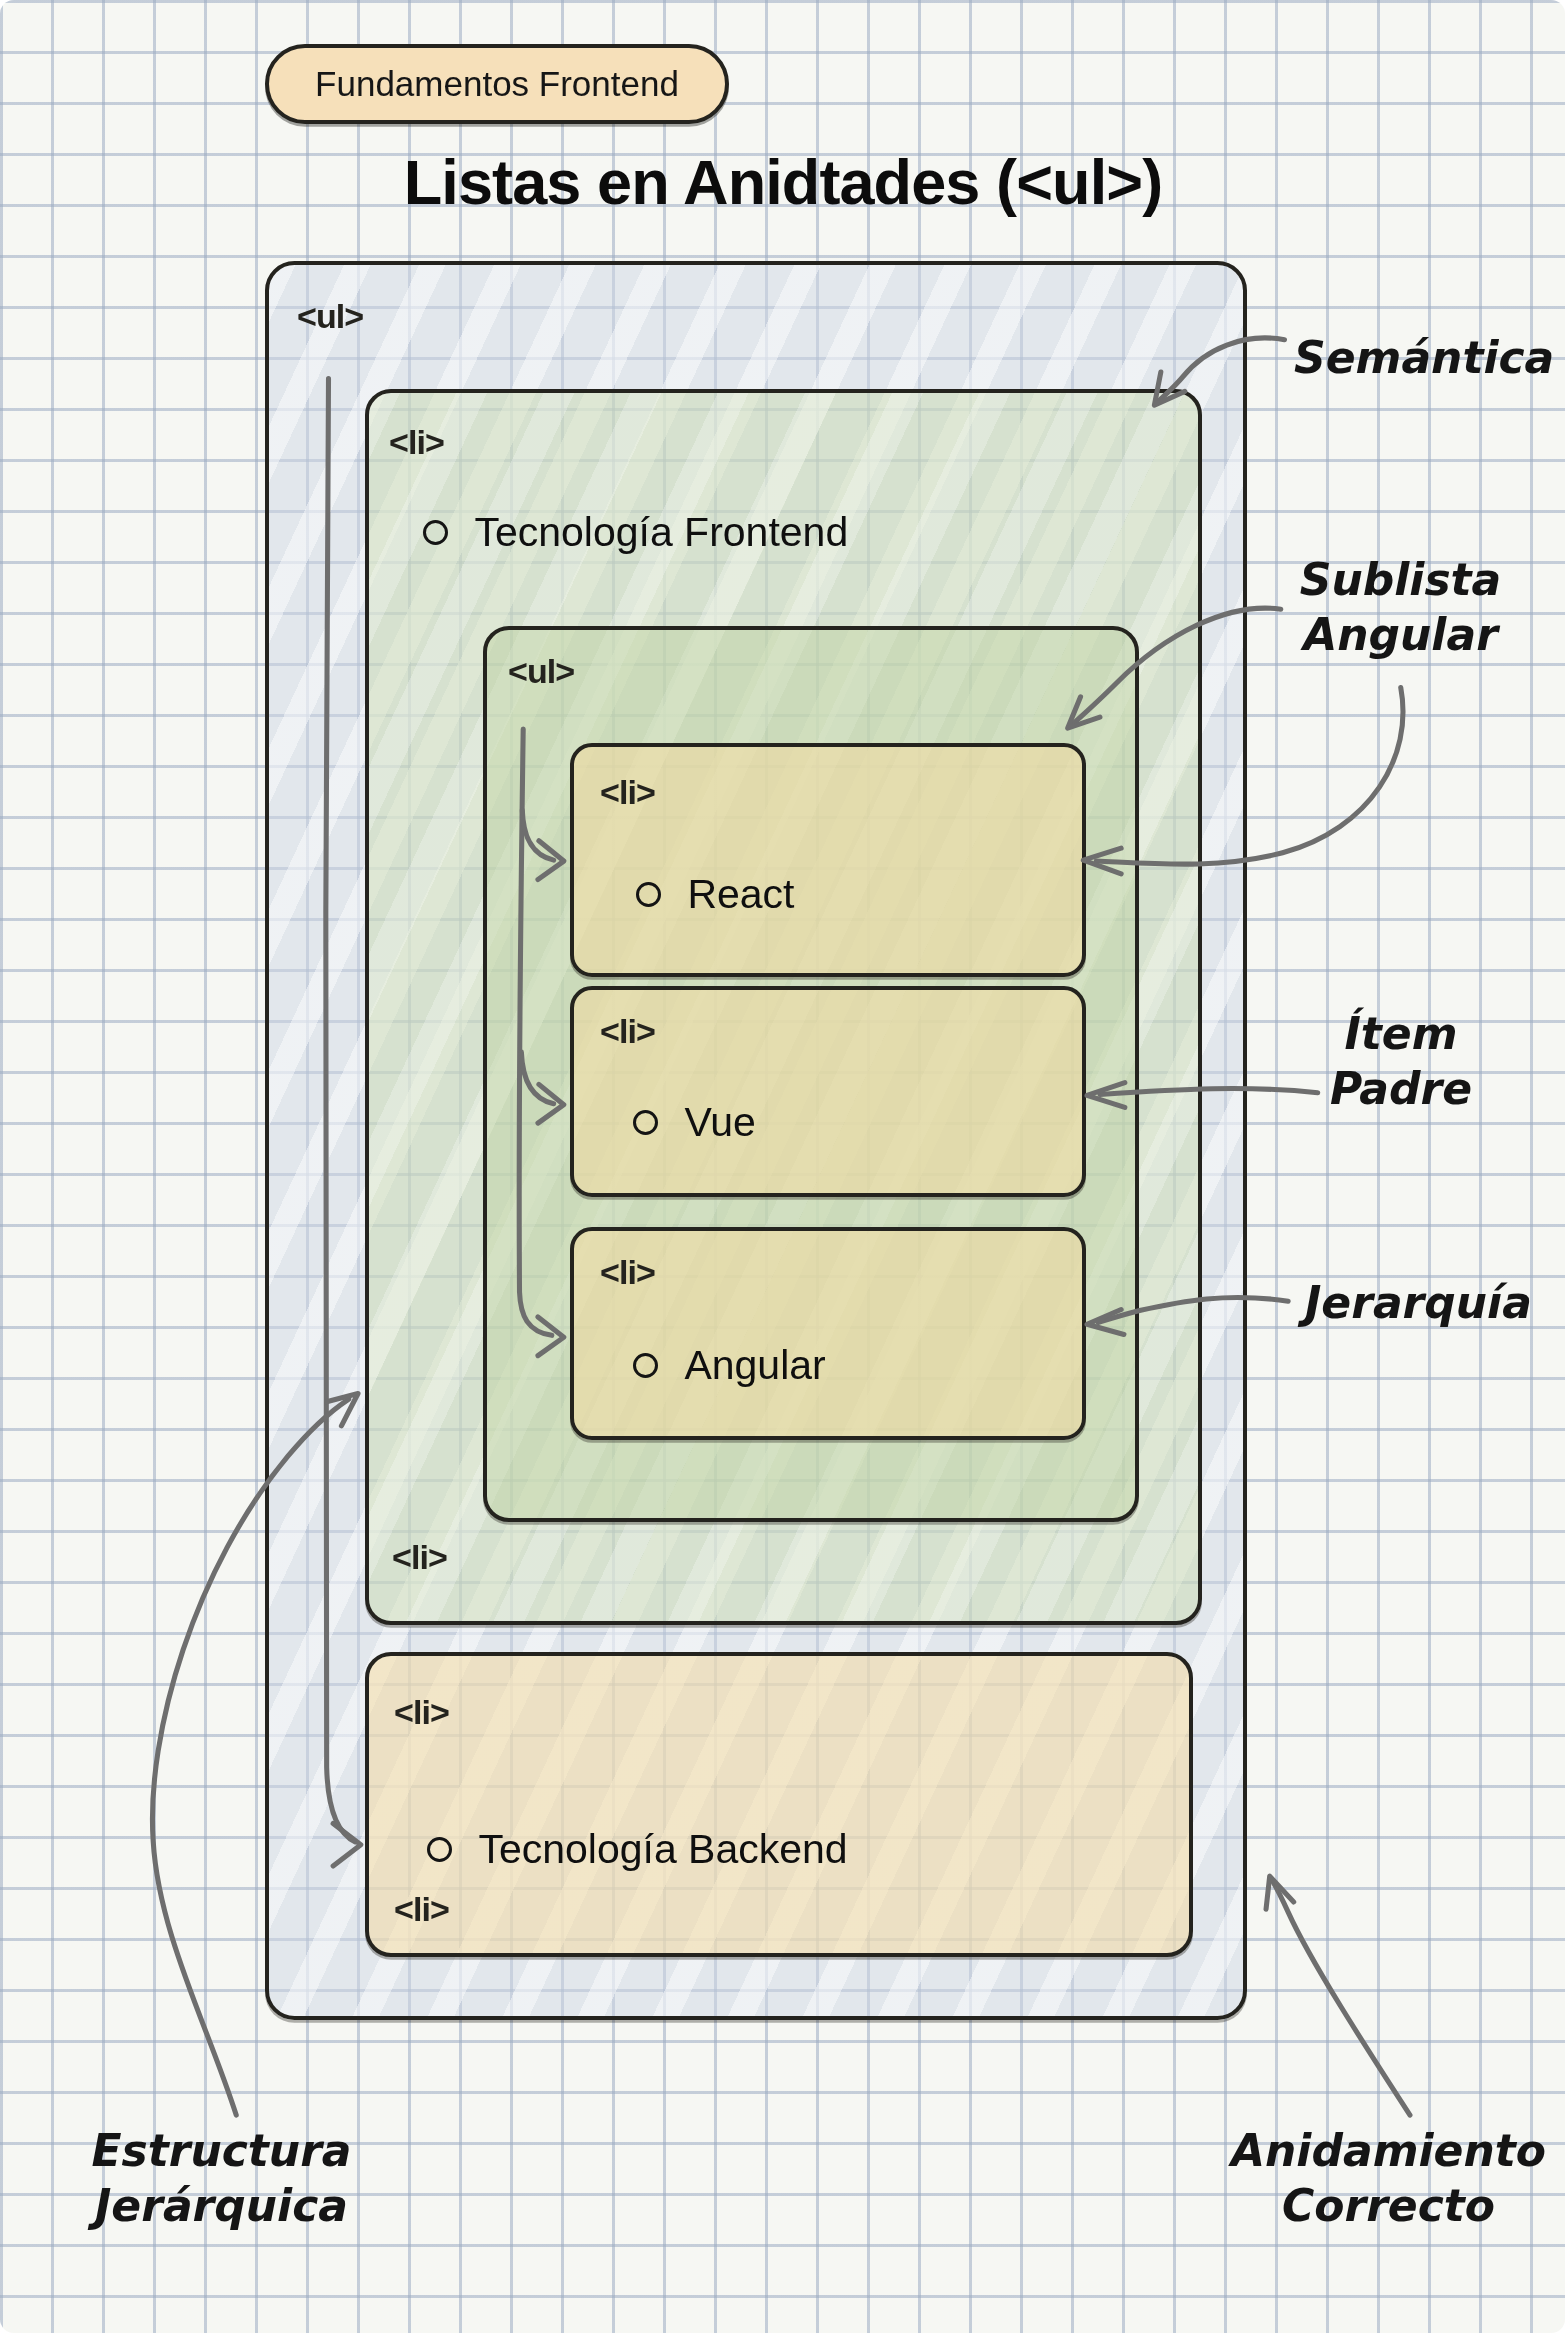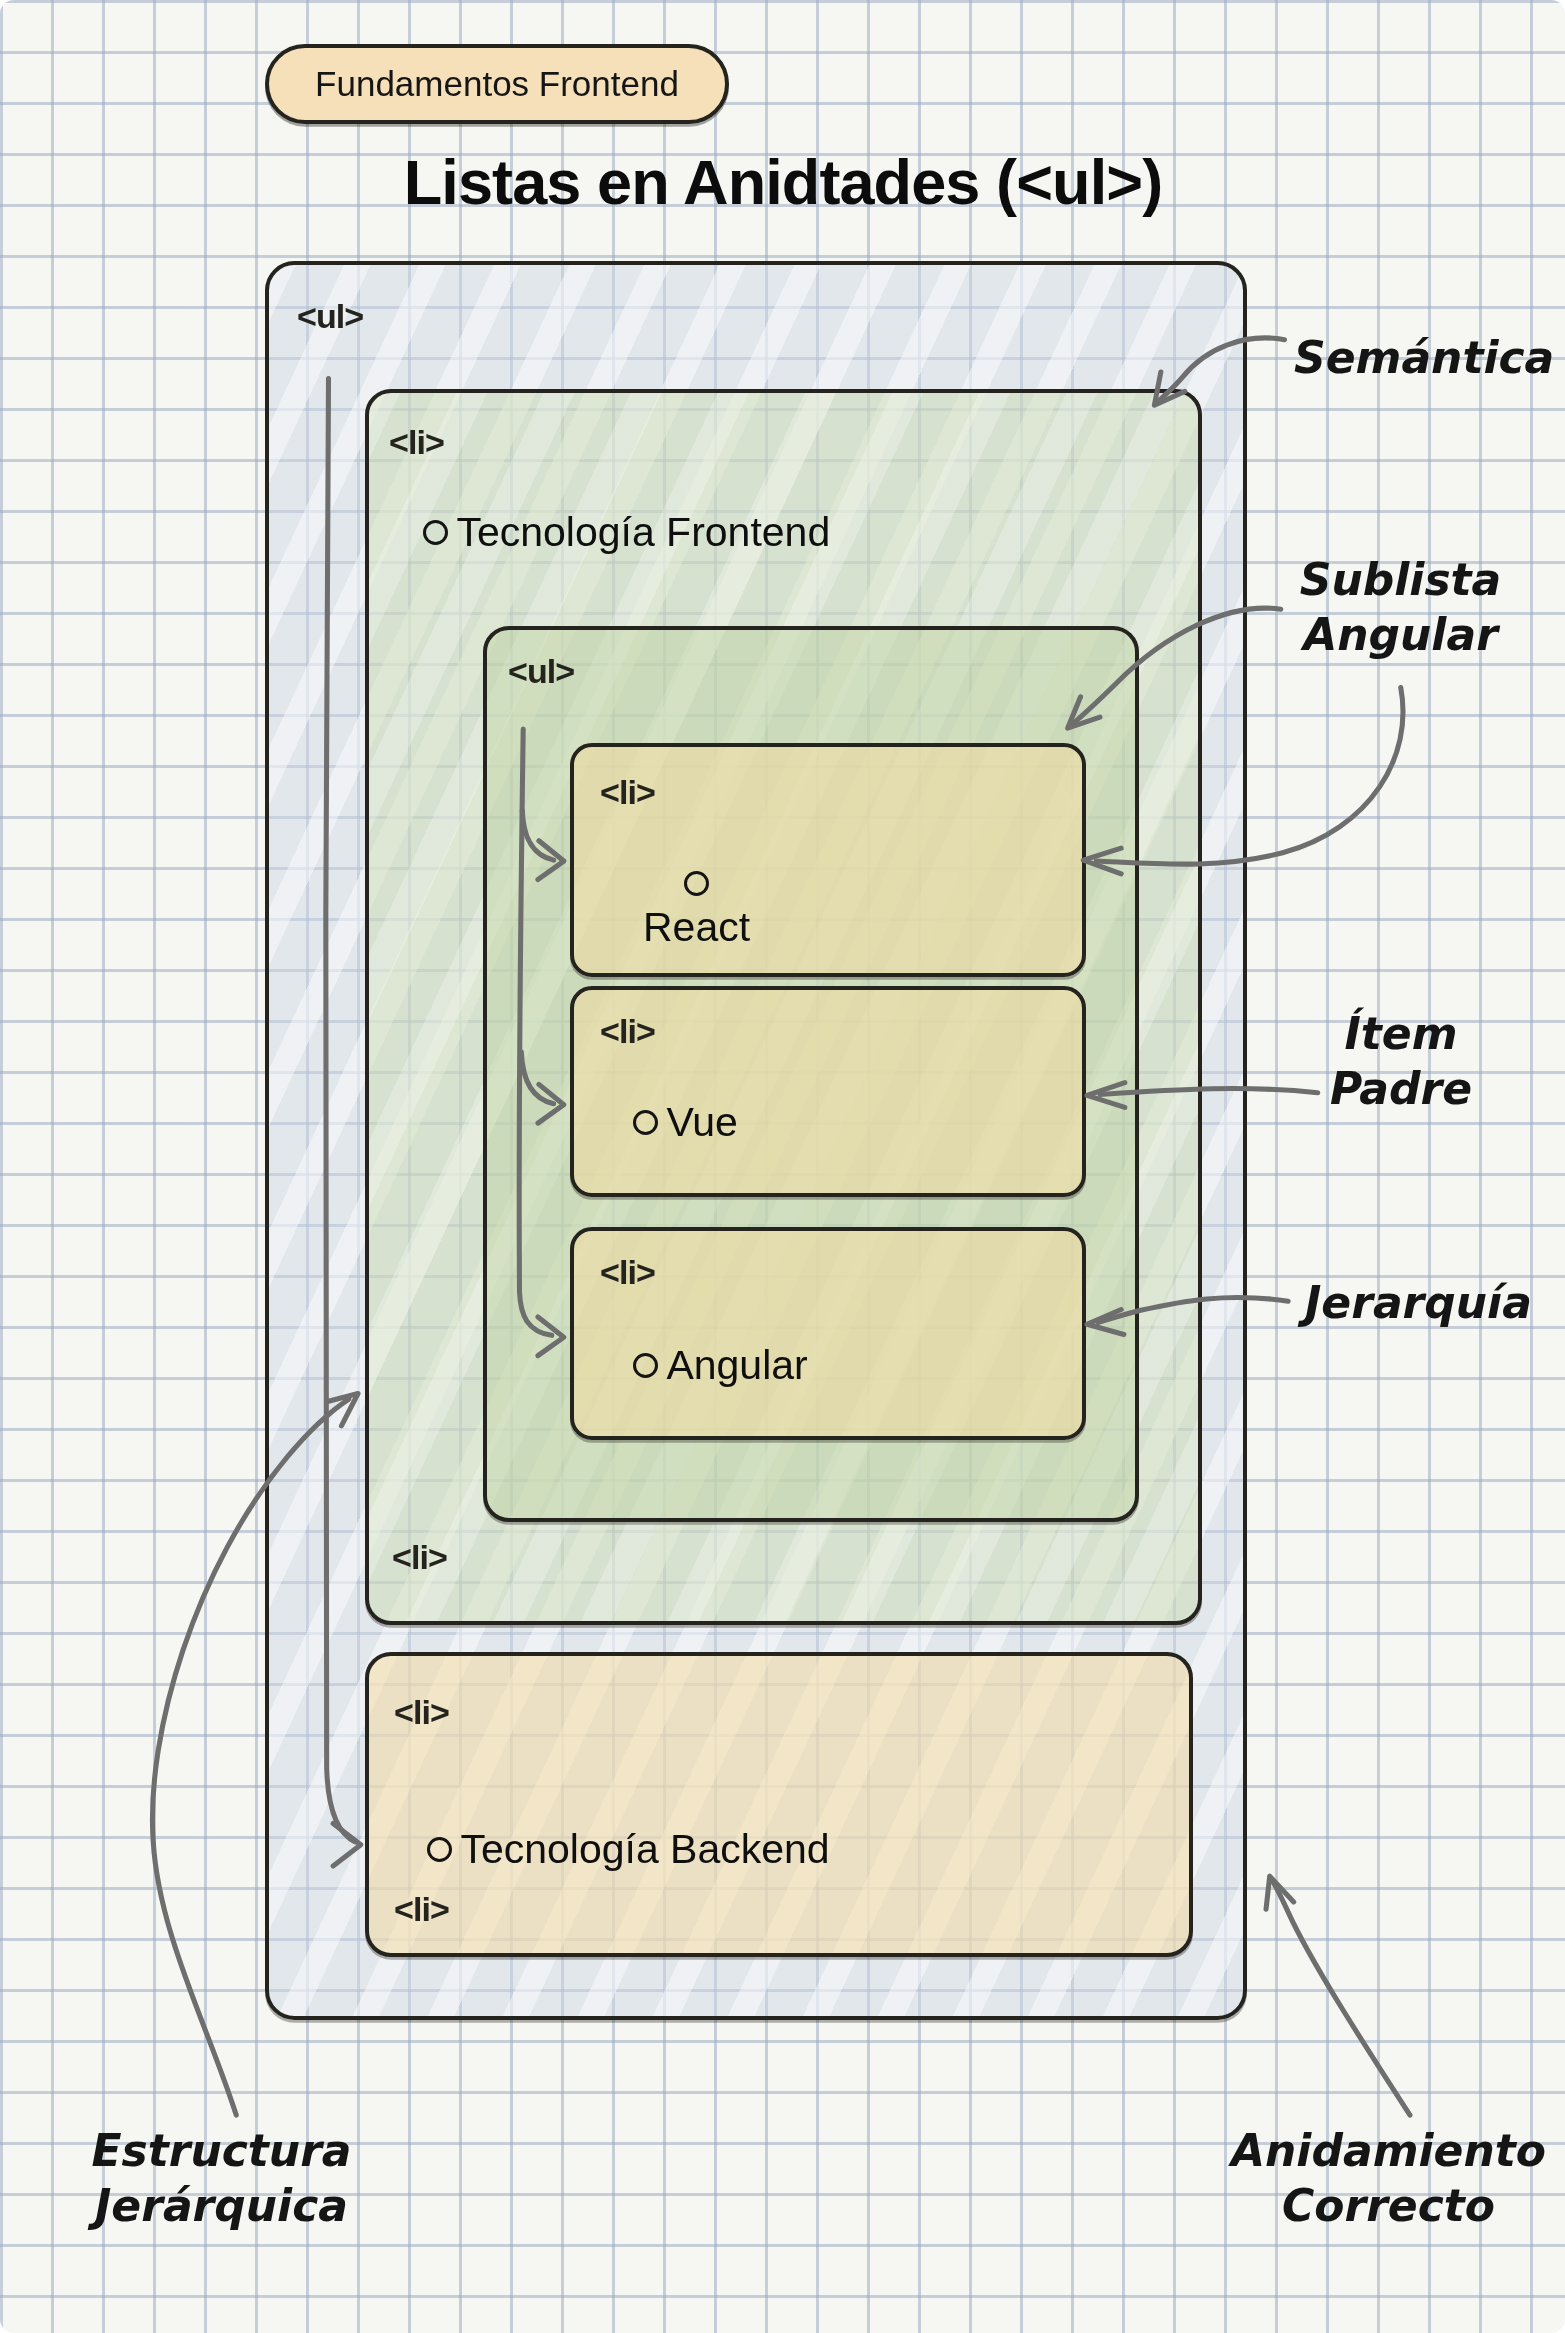--- a/index.html
+++ b/index.html
@@ -19,21 +19,21 @@
     font-family:"Liberation Sans", sans-serif; color:var(--text);border-radius:14px;
   }
   .box{position:absolute; border:4.6px solid var(--ink); box-shadow:0 2.8px 0 rgba(36,35,30,.35);}
   .outer{border-radius:29.5px; background-color:var(--outer-fill);
     background-image:repeating-linear-gradient(115deg, rgba(255,255,255,.45) 0 24px, rgba(255,255,255,0) 24px 68px);}
   .green{border-radius:26px; background-color:var(--green-fill);
     background-image:repeating-linear-gradient(115deg, rgba(255,255,255,.25) 0 28px, rgba(255,255,255,0) 28px 79px);}
   .nested{border-radius:26px; background-color:var(--nested-fill);}
   .cream{border-radius:22px; border-width:4.6px; background-color:var(--cream-fill);}
   .tag{position:absolute; font-weight:700; font-size:34px; letter-spacing:-0.9px; color:var(--ink); white-space:nowrap;}
-  .bullet-row{position:absolute; display:flex; align-items:center; gap:8px; white-space:nowrap;}
+  .bullet-row{position:absolute; display:flex; align-items:center; gap:26px; white-space:nowrap;}
   .circle-bullet{width:19.4px; height:19.4px; border:3.7px solid #141414; border-radius:50%; flex:0 0 auto; background:transparent;}
   .item-label{font-size:41px; color:#0f0f0f;}
   .badge{position:absolute; left:265px; top:44px; width:464px; height:80px; box-sizing:border-box;
     border:4.6px solid var(--ink); border-radius:42px; background:var(--badge-fill);
     display:flex; align-items:center; justify-content:center; box-shadow:0 2.8px 0 rgba(36,35,30,.4);}
   .badge span{font-size:35px; color:#161616;}
   .page-title{position:absolute; left:137px; top:146px; width:1292px; text-align:center;
     font-size:63px; font-weight:700; color:#0c0c0c; letter-spacing:-0.9px; white-space:nowrap;}
   .note{position:absolute; font-family:"DejaVu Sans", sans-serif; font-style:italic; font-weight:700;
     font-size:44px; line-height:55px; color:#151515; white-space:nowrap;}
@@ -60,21 +60,21 @@
   <div class="bullet-row" style="left:423px; top:509px;">
     <span class="circle-bullet"></span>
     <span class="item-label">Tecnología Frontend</span>
   </div>
 
   <div class="box nested" style="left:483px; top:626px; width:648px; height:888px;"></div>
   <div class="tag" style="left:508px; top:652px;">&lt;ul&gt;</div>
 
   <div class="box cream" style="left:570px; top:743px; width:508px; height:226px;">
     <div class="tag" style="left:26px; top:26px;">&lt;li&gt;</div>
-    <div class="bullet-row" style="left:69px; top:124px;flex-direction:column;">
+    <div class="bullet-row" style="left:62px; top:124px;">
       <span class="circle-bullet"></span>
       <span class="item-label">React</span>
     </div>
   </div>
 
   <div class="box cream" style="left:570px; top:986px; width:508px; height:203px;">
     <div class="tag" style="left:26px; top:22px;">&lt;li&gt;</div>
     <div class="bullet-row" style="left:59px; top:109px;">
       <span class="circle-bullet"></span>
       <span class="item-label">Vue</span>

